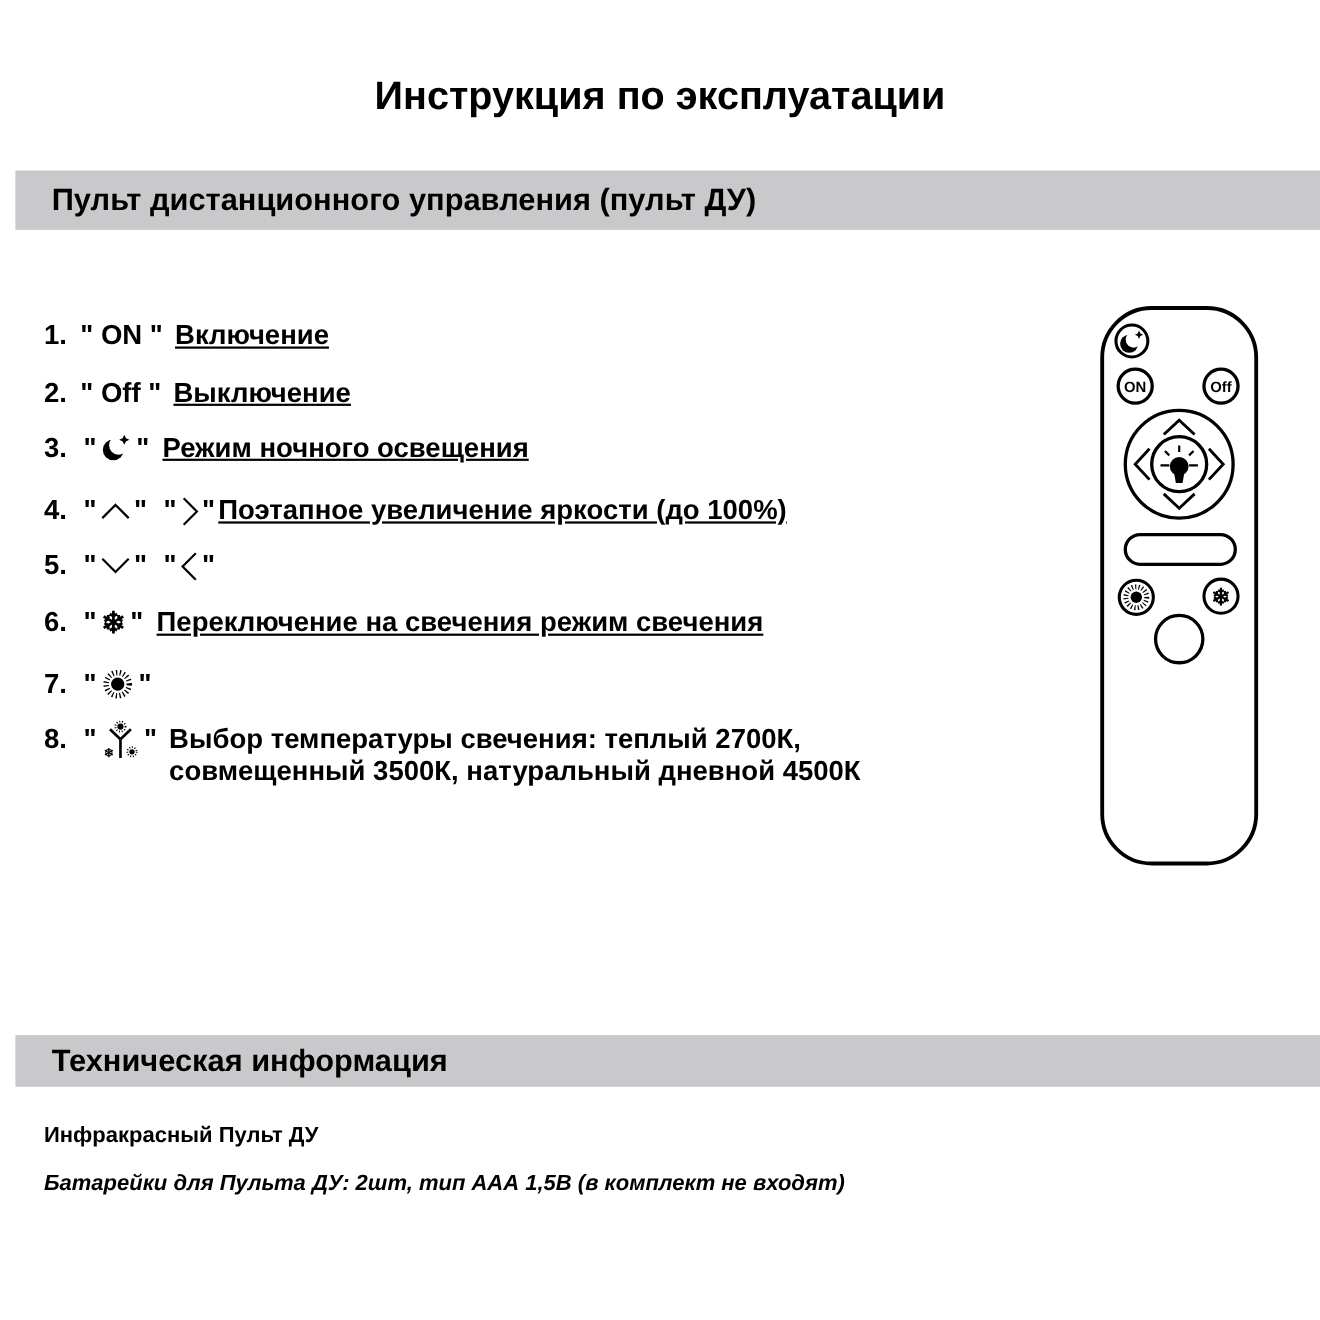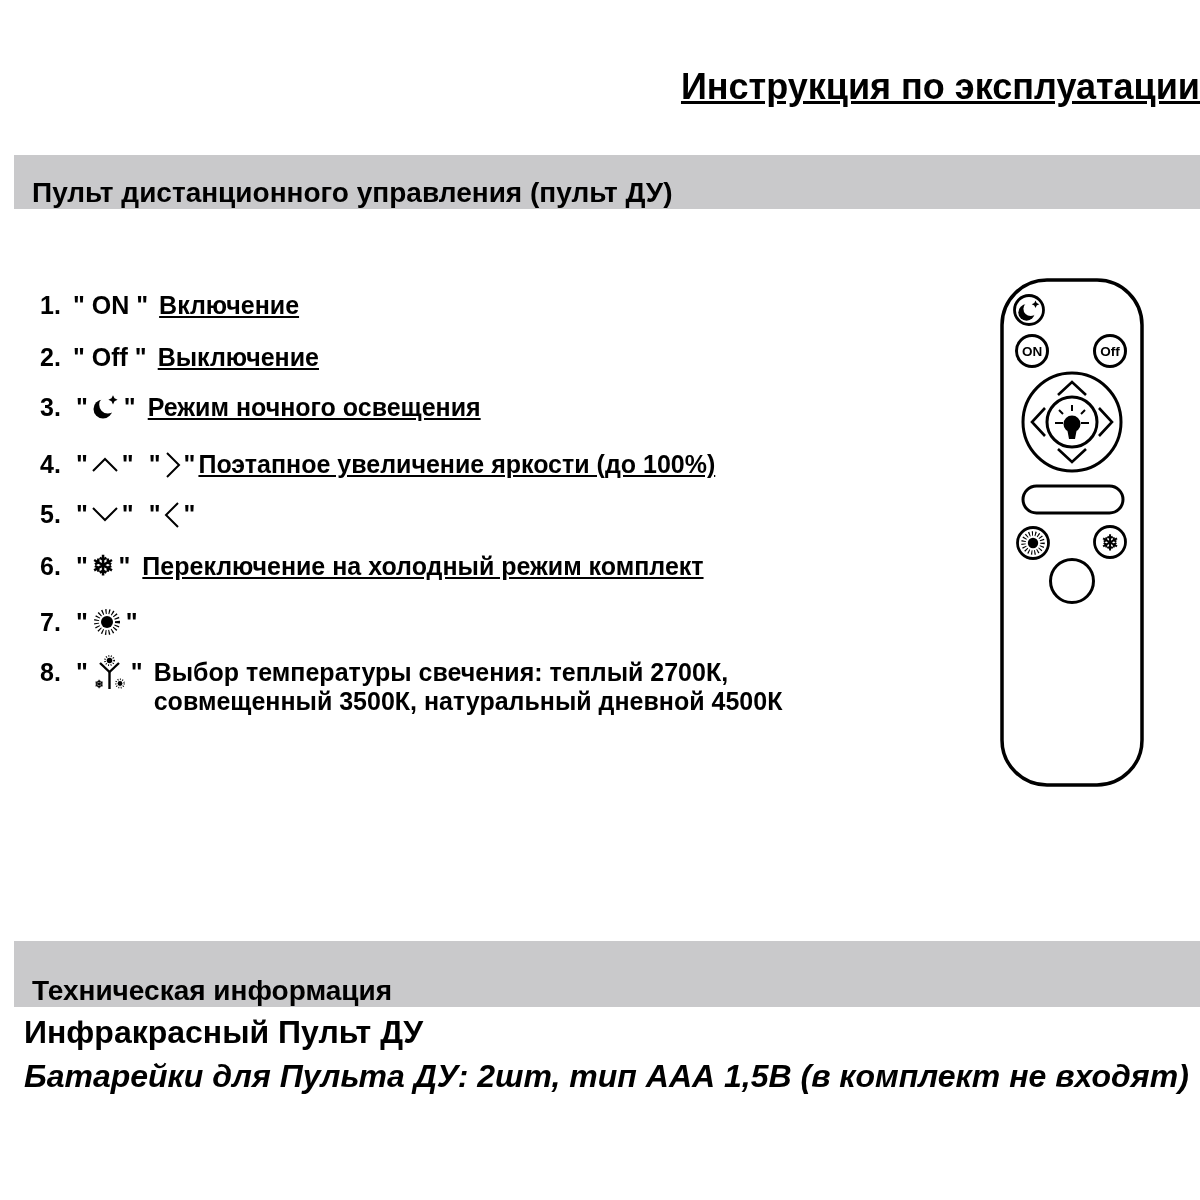--- a/index.html
+++ b/index.html
@@ -3,50 +3,50 @@
 <meta charset="utf-8">
 <style>
   html,body { margin:0; padding:0; background:#ffffff; }
   .page {
     position:relative; width:1200px; height:1200px; background:#ffffff;
     font-family:"Liberation Sans", sans-serif; font-weight:bold; color:#000;
     overflow:hidden;
   }
   .title {
     position:absolute; top:66px; left:0; width:100%;
-    text-align:right; font-size:36px; margin:0; letter-spacing:0;text-decoration:underline;
+    text-align:center; font-size:36px; margin:0; letter-spacing:0;
   }
   .bar {
     position:absolute; left:14px; right:0; background:#c9c9cb;
-    display:flex; align-items:flex-end; padding-left:18px; box-sizing:border-box;
+    display:flex; align-items:center; padding-left:33px; box-sizing:border-box;
     font-size:28px;
   }
   .bar-remote { top:155px; height:54px; }
-  .bar-tech   { top:941px; height:66px; }
+  .bar-tech   { top:941px; height:47px; }
   .row {
     position:absolute; left:40px; display:flex; align-items:center;
     font-size:25px; white-space:nowrap;
   }
   .row .num { display:inline-block; width:33px; }
   .row .q { margin:0 3px; }
   .row .sym { margin-right:2px; }
   .row .desc { margin-left:9px;text-decoration:underline; }
   .row .desc-far { margin-left:0; }
   .row .gap { display:inline-block; width:9px; }
   .row svg { display:block; }
   .r1 { top:291px; } .r2 { top:343px; }
   .r3 { top:392px; } .r4 { top:450px; }
   .r5 { top:500px; } .r6 { top:551px; }
   .r7 { top:606px; } .r8 { top:658px; align-items:flex-start; }
   .r8 .q { line-height:29px; }
   .r8 .icon8 { margin-top:-3px; }
   .multiline { margin-left:8px; line-height:29px; }
   .snow-glyph { font-size:27px; line-height:31px; margin:0 1px; }
   .remote { position:absolute; left:995px; top:275px; }
-  .tech-line { position:absolute; left:24px; font-size:32px; line-height:27px; white-space:nowrap; }
+  .tech-line { position:absolute; left:40px; font-size:20px; line-height:27px; white-space:nowrap; }
   .t1 { top:1019px; } .t2 { top:1063px;font-style:italic; } .t3 { top:1105px; }
 </style>
 </head>
 <body>
 
 <div class="page">
 
   <h1 class="title">Инструкция по эксплуатации</h1>
 
   <div class="bar bar-remote">
@@ -106,21 +106,21 @@
       <polyline points="14,2 2,14 14,26" fill="none" stroke="#000" stroke-width="2"></polyline>
     </svg>
     <span class="q">"</span>
   </div>
 
   <div class="row r6">
     <span class="num">6.</span>
     <span class="q">"</span>
     <span class="snow-glyph">❄</span>
     <span class="q">"</span>
-    <span class="desc">Переключение на холодный режим комплект</span>
+    <span class="desc">Переключение на свечения режим свечения</span>
   </div>
 
   <div class="row r7">
     <span class="num">7.</span>
     <span class="q">"</span>
     <svg width="32" height="32" viewBox="0 0 32 32">
       <circle cx="16" cy="16" r="6" fill="#000"></circle>
       <circle cx="16" cy="16" r="10.5" fill="none" stroke="#000" stroke-width="5" stroke-dasharray="1.2 2.2"></circle>
     </svg>
     <span class="q">"</span>

